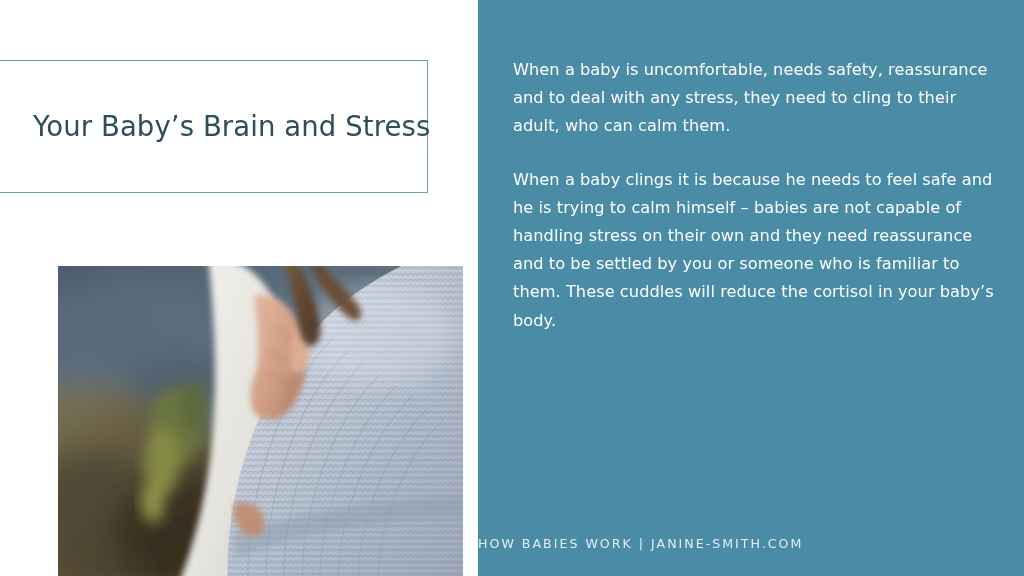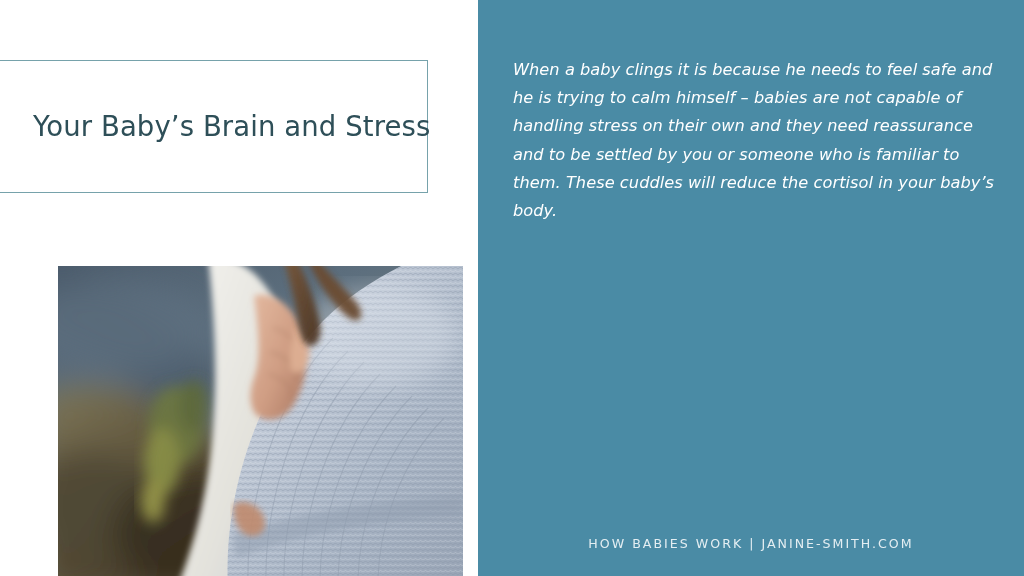--- a/index.html
+++ b/index.html
@@ -89,28 +89,27 @@
 
   .para {
     margin: 0 0 25px 0;
     font-family: "DejaVu Sans", "Liberation Sans", sans-serif;
     font-size: 16.2px;
     line-height: 28.2px;
     color: #ffffff;
     font-weight: 400;
     letter-spacing: 0.05px;
   }
-  .para:last-child { margin-bottom: 0; font-style: italic; }
+  .para:last-child { margin-bottom: 0; }
 
   .footer {
     position: absolute;
     left: 0;
     top: 536px;
     width: 546px;
-    text-align: center;
     font-family: "DejaVu Sans", "Liberation Sans", sans-serif;
     font-size: 12.6px;
     letter-spacing: 2.0px;
     color: #e4eef2;
     font-weight: 400;
   }
 </style>
 </head>
 <body>
 
@@ -234,19 +233,20 @@
       <g filter="url(#blur3)" opacity="0.9">
         <path d="M176 238 C 188 232, 202 240, 206 252 C 209 262, 204 270, 194 270 C 184 270, 174 258, 176 238 Z" fill="#c08a6d"></path>
       </g>
 
       <rect x="0" y="0" width="405" height="310" fill="none"></rect>
     </svg>
   </div>
 
   <div class="panel">
     <div class="panel-body">
+      <p class="para">When a baby is uncomfortable, needs safety, reassurance and to deal with any stress, they need to cling to their adult, who can calm them.</p>
       <p class="para">When a baby clings it is because he needs to feel safe and he is trying to calm himself – babies are not capable of handling stress on their own and they need reassurance and to be settled by you or someone who is familiar to them. These cuddles will reduce the cortisol in your baby’s body.</p>
     </div>
 
     <div class="footer">HOW BABIES WORK | JANINE-SMITH.COM</div>
   </div>
 
 </div>
 
 </body></html>

